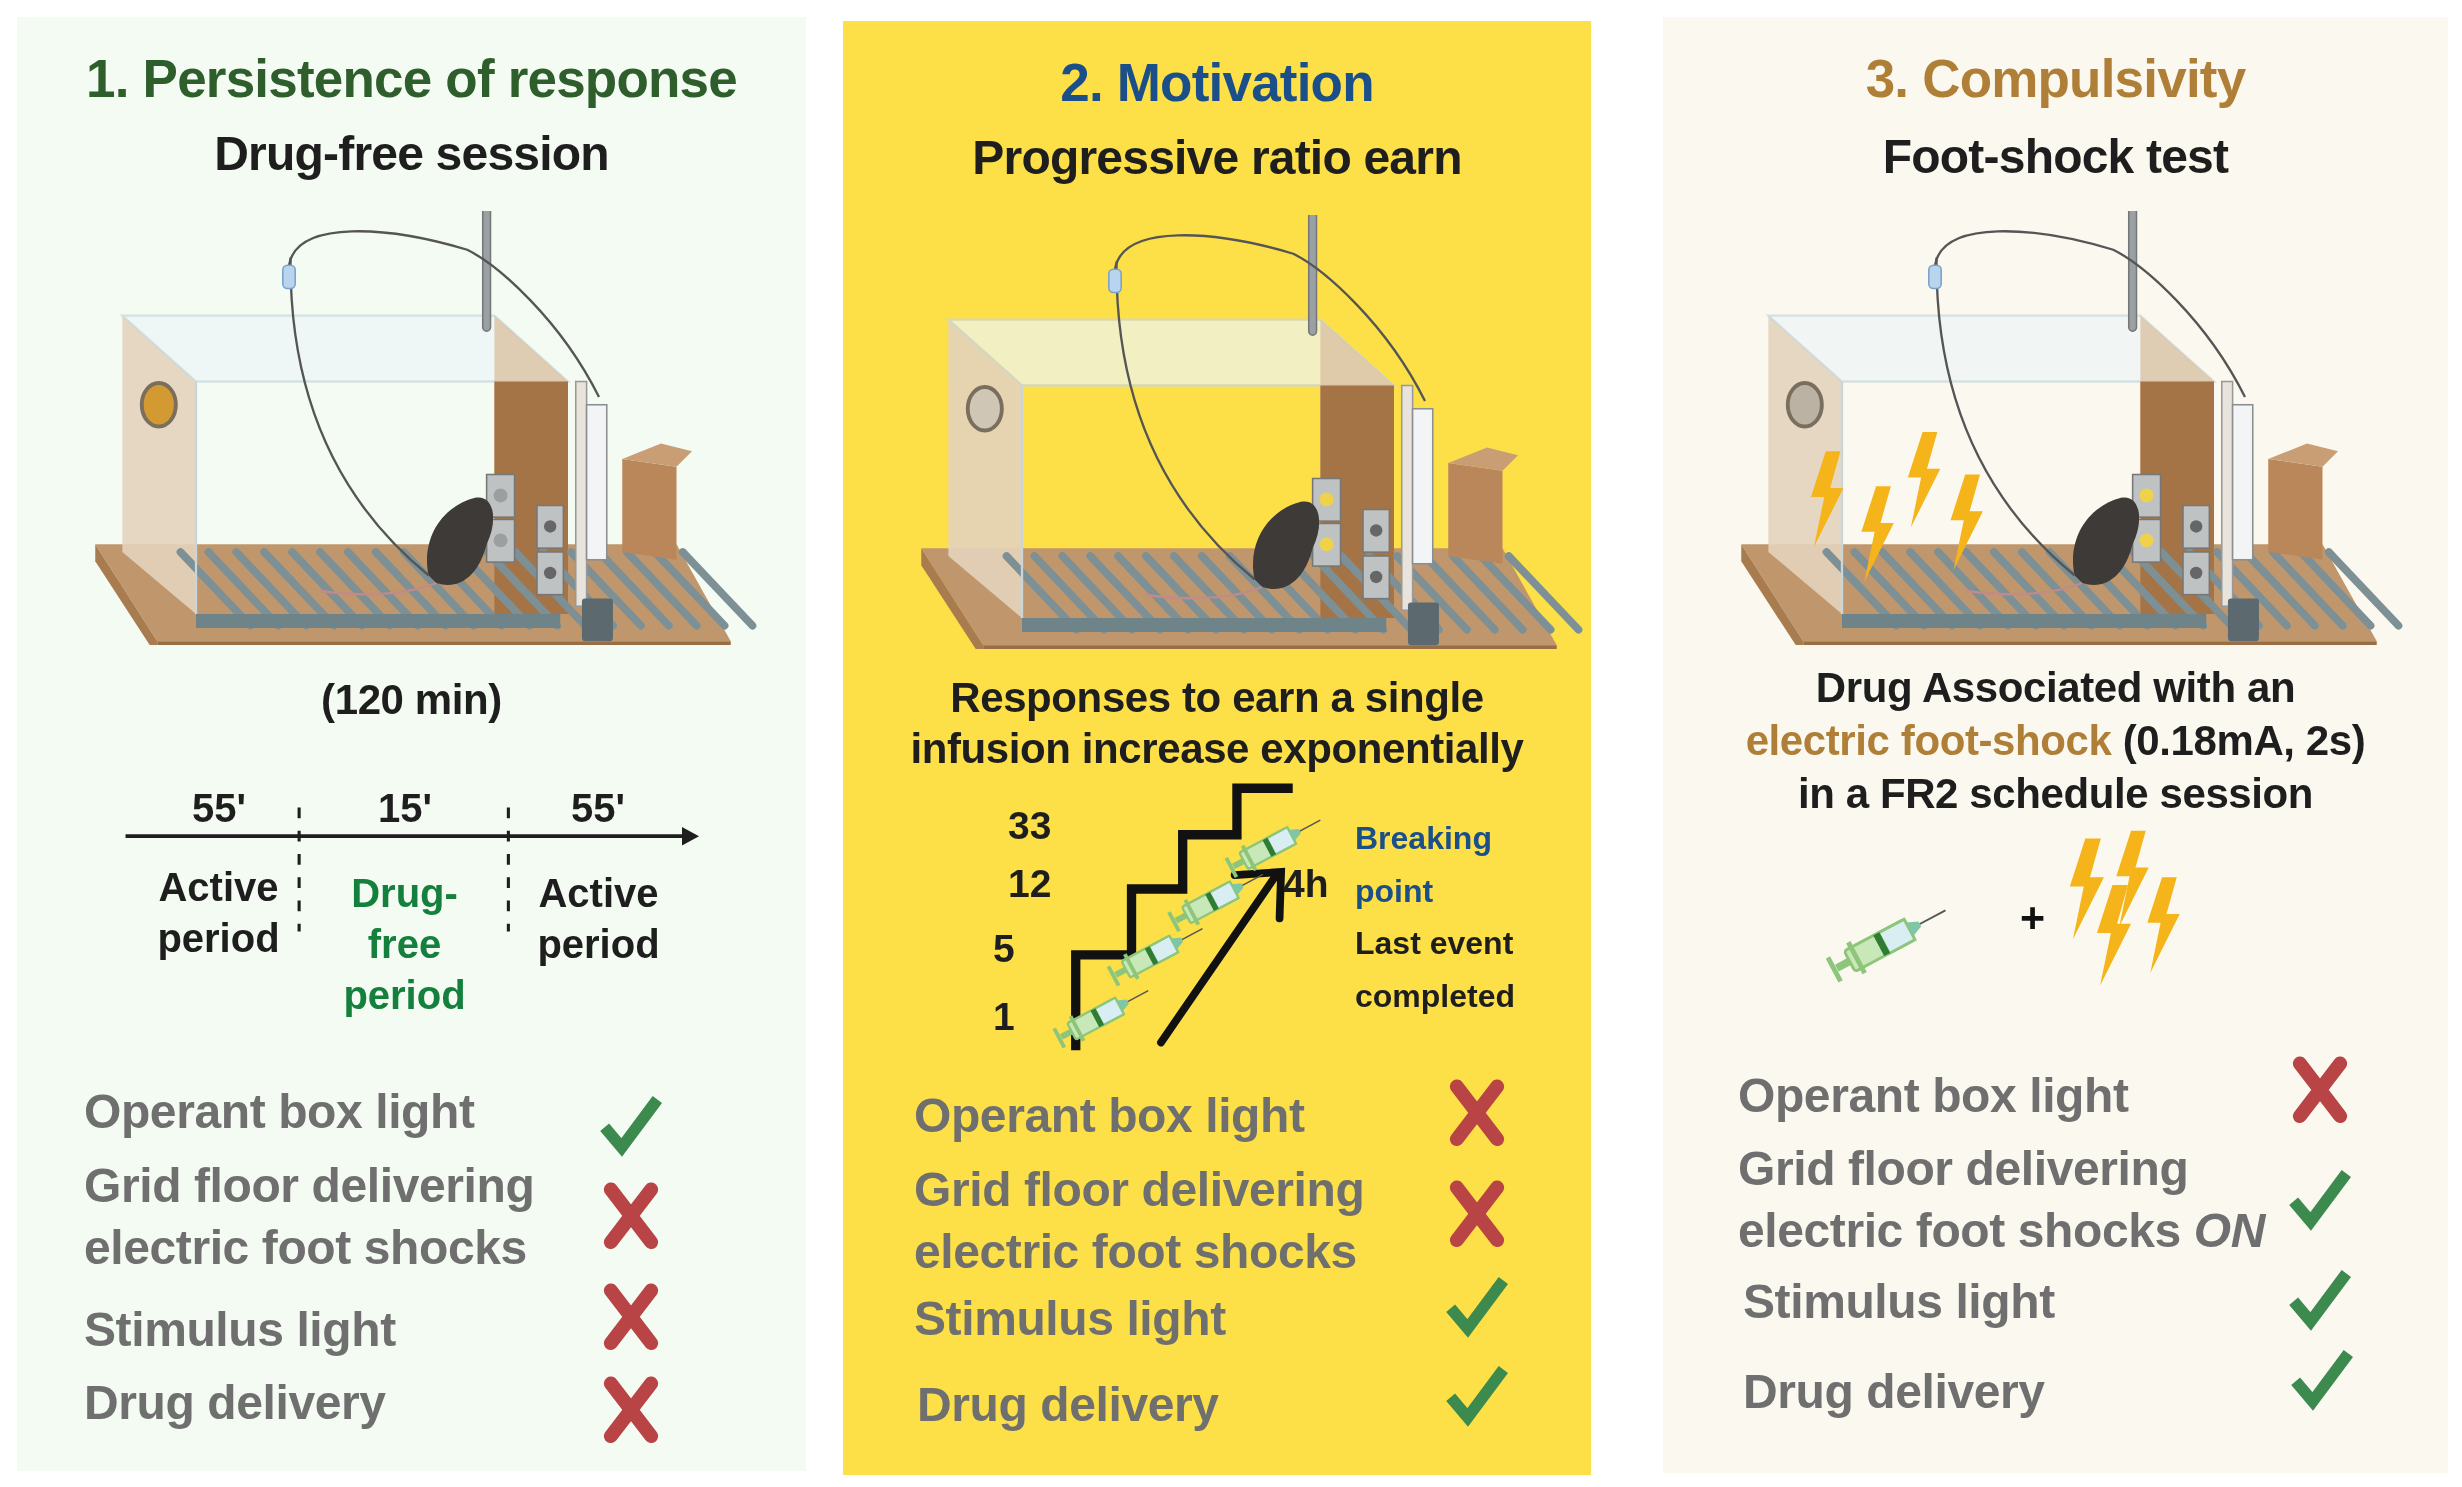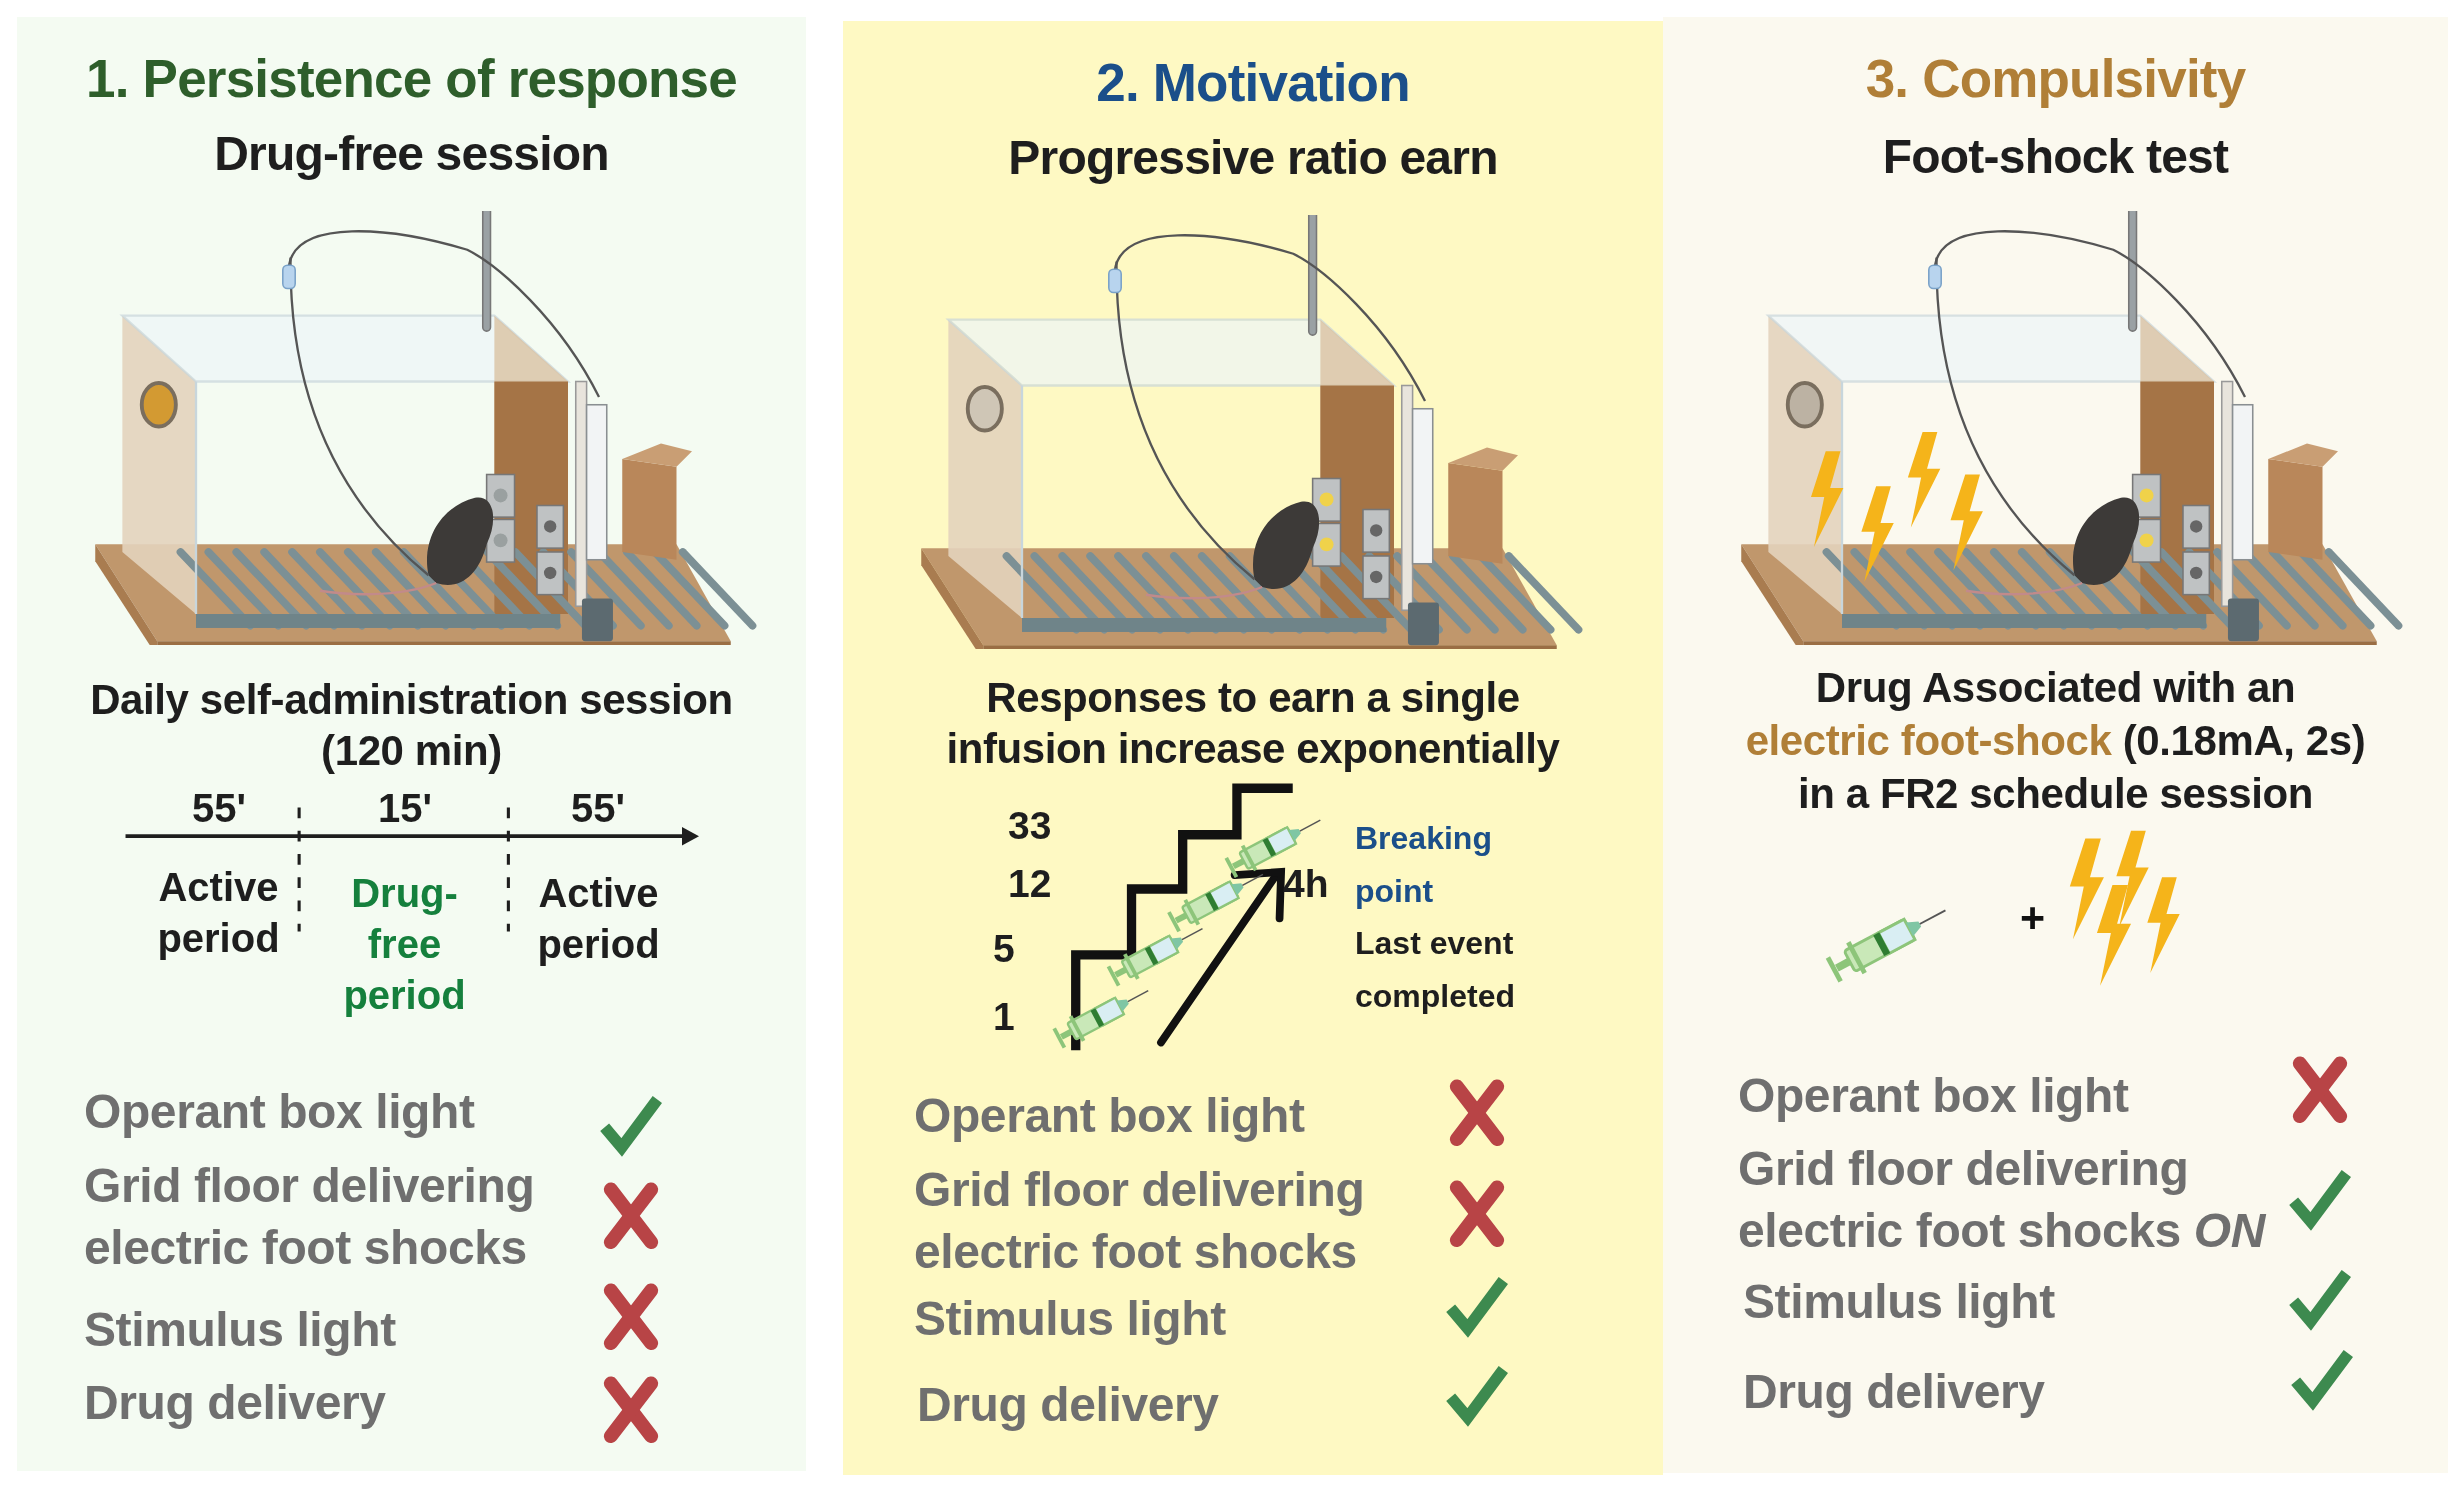--- a/index.html
+++ b/index.html
@@ -1,20 +1,20 @@
 <!DOCTYPE html>
 <html style="font-size:12.4px"><head>
 <meta charset="utf-8">
 <style>
   html, body { margin:0; padding:0; background:#ffffff; }
   body { width:2462px; height:1488px; position:relative; overflow:hidden;
          font-family:"Liberation Sans", sans-serif; font-weight:700; }
   .panel { position:absolute; box-sizing:border-box; }
   #p1 { left:17px; top:17px; width:789px; height:1454px; background:#f4fbf2; }
-  #p2 { left:843px; top:21px; width:820px; height:1454px; background:#fef9c3; }
+  #p2 { left:843px; top:21px; width:748px; height:1454px; background:#fde047; }
   #p3 { left:1663px; top:17px; width:785px; height:1456px; background:#fbf9ef; }
   .title { position:absolute; left:0; width:100%; text-align:center; font-size:53px; top:31px;
            letter-spacing:-0.8px; }
   .subtitle { position:absolute; left:0; width:100%; text-align:center; font-size:48px; top:109px; color:#1e1e1e; letter-spacing:-0.8px;}
   .illus { position:absolute; left:47px; top:194px; width:698px; height:434px; }
   .desc { position:absolute; left:0; width:100%; text-align:center; font-size:42px; color:#1e1e1e; line-height:51px; letter-spacing:-0.4px;}
   .check-label { position:absolute; font-size:48px; color:#6f6f6f; line-height:62px; letter-spacing:-0.4px; }
   .check-icon { position:absolute; width:62px; height:70px; }
   .tl-label { position:absolute; font-size:40px; color:#1e1e1e; text-align:center; line-height:51px; }
   .tl-green { color:#15803d; }
@@ -77,21 +77,20 @@
     <polygon points="720,320 770,300 810,310 790,330" fill="#c99e74"></polygon>
     <rect x="540" y="-5" width="10" height="160" rx="5" fill="#9aa1a4" stroke="#777" stroke-width="2"></rect>
     <path d="M290 70 C 300 10, 420 20, 520 50 C 560 70, 640 140, 690 240" stroke="#555" stroke-width="3" fill="none"></path>
     <path d="M292 60 C 290 250, 360 380, 470 470" stroke="#555" stroke-width="3" fill="none"></path>
     <rect x="282" y="70" width="16" height="30" rx="6" fill="#b8d4ee" stroke="#7aa2c8" stroke-width="2"></rect>
 
   </g>
   </svg>
 
   <div class="desc" style="top:657px">
-    <div>Daily self-administration session</div>
     <div>(120 min)</div>
   </div>
 
   <svg style="position:absolute;left:0;top:0;width:789px;height:1085px;pointer-events:none" viewBox="0 0 1018 1400" width="789" height="1085">
     <line x1="140" y1="1057" x2="860" y2="1057" stroke="#1e1e1e" stroke-width="5"></line>
     <polygon points="858,1045 880,1057 858,1069" fill="#1e1e1e"></polygon>
     <line x1="364" y1="1020" x2="364" y2="1180" stroke="#1e1e1e" stroke-width="4" stroke-dasharray="14,16"></line>
     <line x1="634" y1="1020" x2="634" y2="1180" stroke="#1e1e1e" stroke-width="4" stroke-dasharray="14,16"></line>
   </svg>
   <div class="tl-label" style="left:140px;top:766px;width:124px">55'</div>

